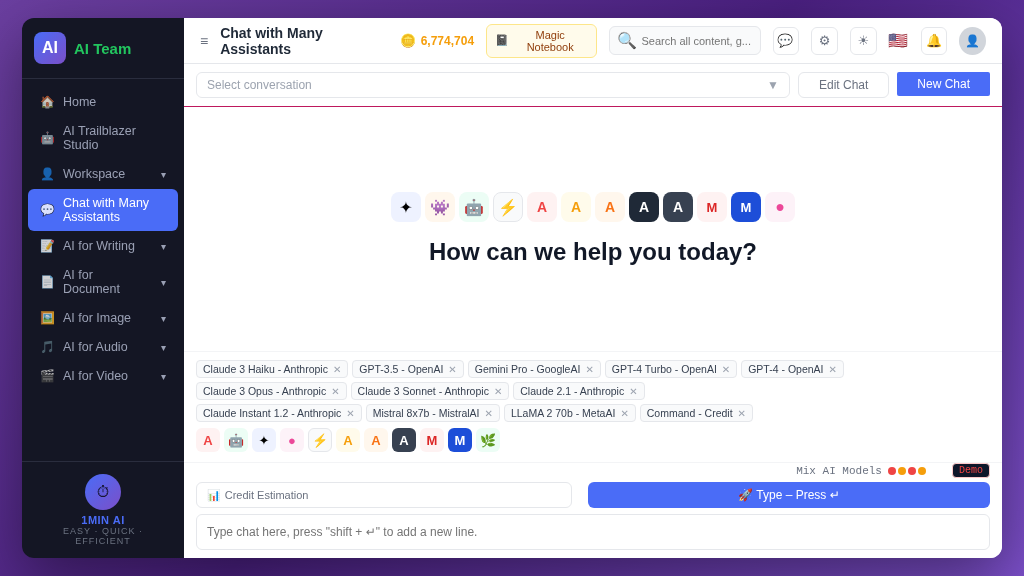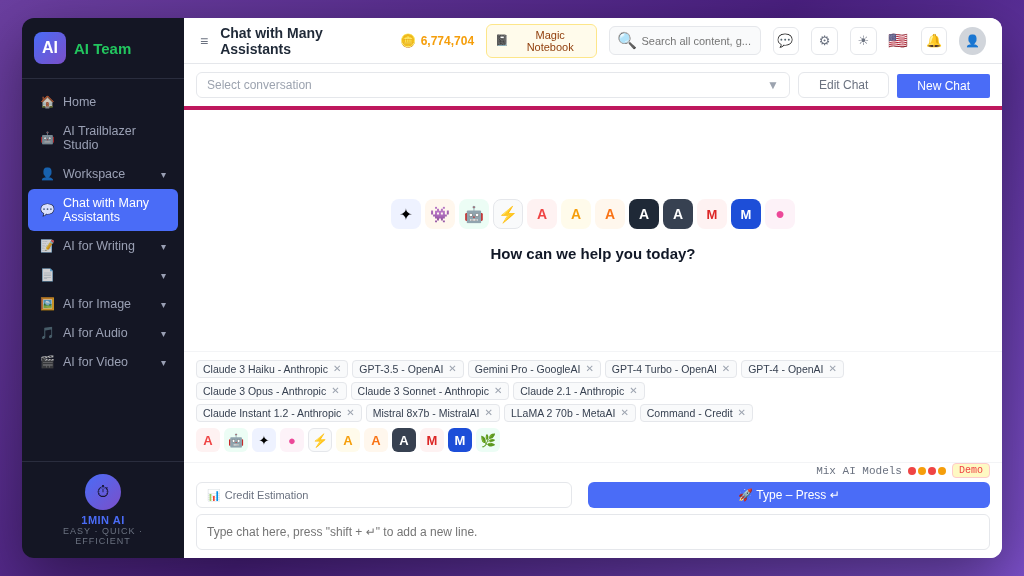--- a/index.html
+++ b/index.html
@@ -210,23 +210,23 @@
       display: flex;
       align-items: center;
       justify-content: center;
       font-size: 12px;
       color: #374151;
     }
 
     
     .conversation-bar {
       background: white;
-      border-bottom: 4px solid #be185d;
-      display: flex;
-      align-items: flex-end;
+      border-bottom: 1px solid #be185d;
+      display: flex;
+      align-items: flex-start;
       padding: 8px 12px;
       gap: 8px;
     }
     .conversation-select {
       flex: 1;
       border: 1px solid #e5e7eb;
       border-radius: 6px;
       padding: 5px 10px;
       font-size: 12px;
       color: #9ca3af;
@@ -276,41 +276,41 @@
       width: 30px;
       height: 30px;
       border-radius: 8px;
       display: flex;
       align-items: center;
       justify-content: center;
       font-size: 16px;
       flex-shrink: 0;
     }
     .welcome-text {
-      font-size: 15px;
+      font-size: 24px;
       font-weight: 700;
       color: #111827;
       text-align: center;
     }
 
     
     .model-tags-area {
       background: white;
       border-top: 1px solid #f3f4f6;
       padding: 8px 12px 4px;
     }
     .model-tags-row {
       display: flex;
       flex-wrap: wrap;
       gap: 4px;
       margin-bottom: 4px;
     }
     .model-tag {
       display: flex;
-      align-items: flex-start;
+      align-items: flex-end;
       gap: 3px;
       background: #f9fafb;
       border: 1px solid #e5e7eb;
       border-radius: 4px;
       padding: 2px 6px;
       font-size: 10.5px;
       color: #374151;
     }
     .model-tag .x-btn {
       color: #9ca3af;
@@ -377,26 +377,27 @@
     .mix-ai-toggle {
       display: flex;
       gap: 2px;
     }
     .mix-dot {
       width: 8px;
       height: 8px;
       border-radius: 50%;
     }
     .demo-badge {
-      background: #fef9c3;
+      background: #0f172a;
       border: 1px solid #fecaca;
       color: #ef4444;
       border-radius: 4px;
       padding: 1px 6px;
       font-size: 10px;
+      margin-left: 20px;
     }
     .chat-input {
       border: 1px solid #e5e7eb;
       border-radius: 6px;
       padding: 8px 10px;
       font-size: 12px;
       color: #9ca3af;
       width: 100%;
       outline: none;
       background: white;
@@ -438,20 +439,21 @@
       <span>Chat with Many Assistants</span>
 
     </div>
         <div class="nav-item">
       <span class="nav-icon">📝</span>
       <span>AI for Writing</span>
       <span class="chevron">▾</span>
     </div>
         <div class="nav-item">
       <span class="nav-icon">📄</span>
+      <span>AI for Document</span>
       <span class="chevron">▾</span>
     </div>
         <div class="nav-item">
       <span class="nav-icon">🖼️</span>
       <span>AI for Image</span>
       <span class="chevron">▾</span>
     </div>
         <div class="nav-item">
       <span class="nav-icon">🎵</span>
       <span>AI for Audio</span>

